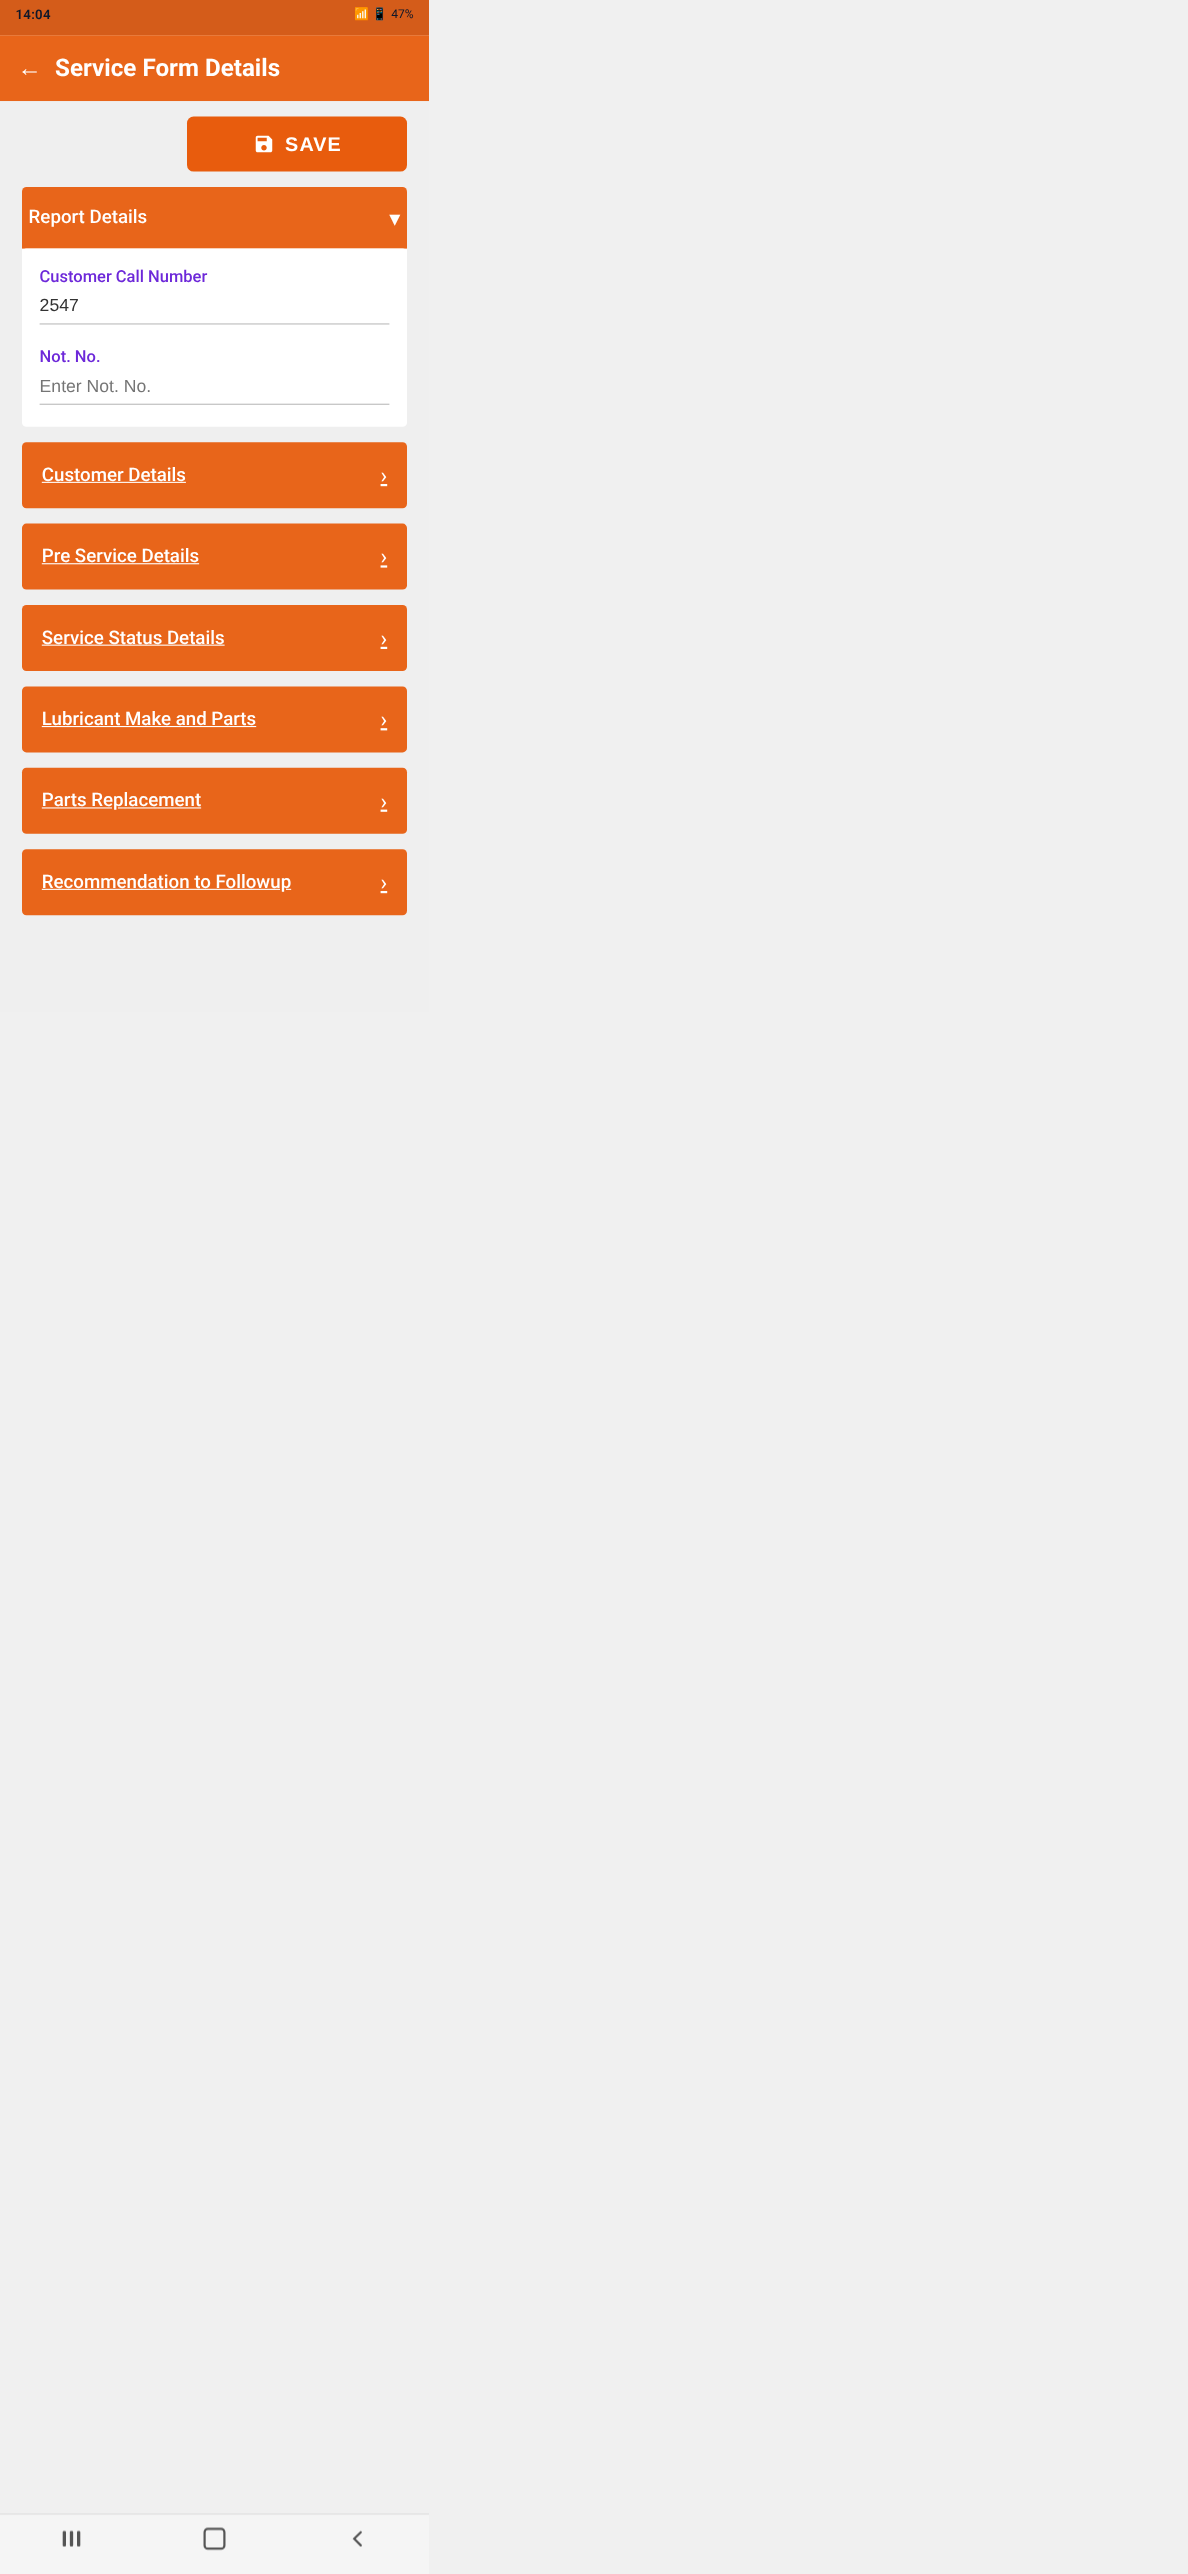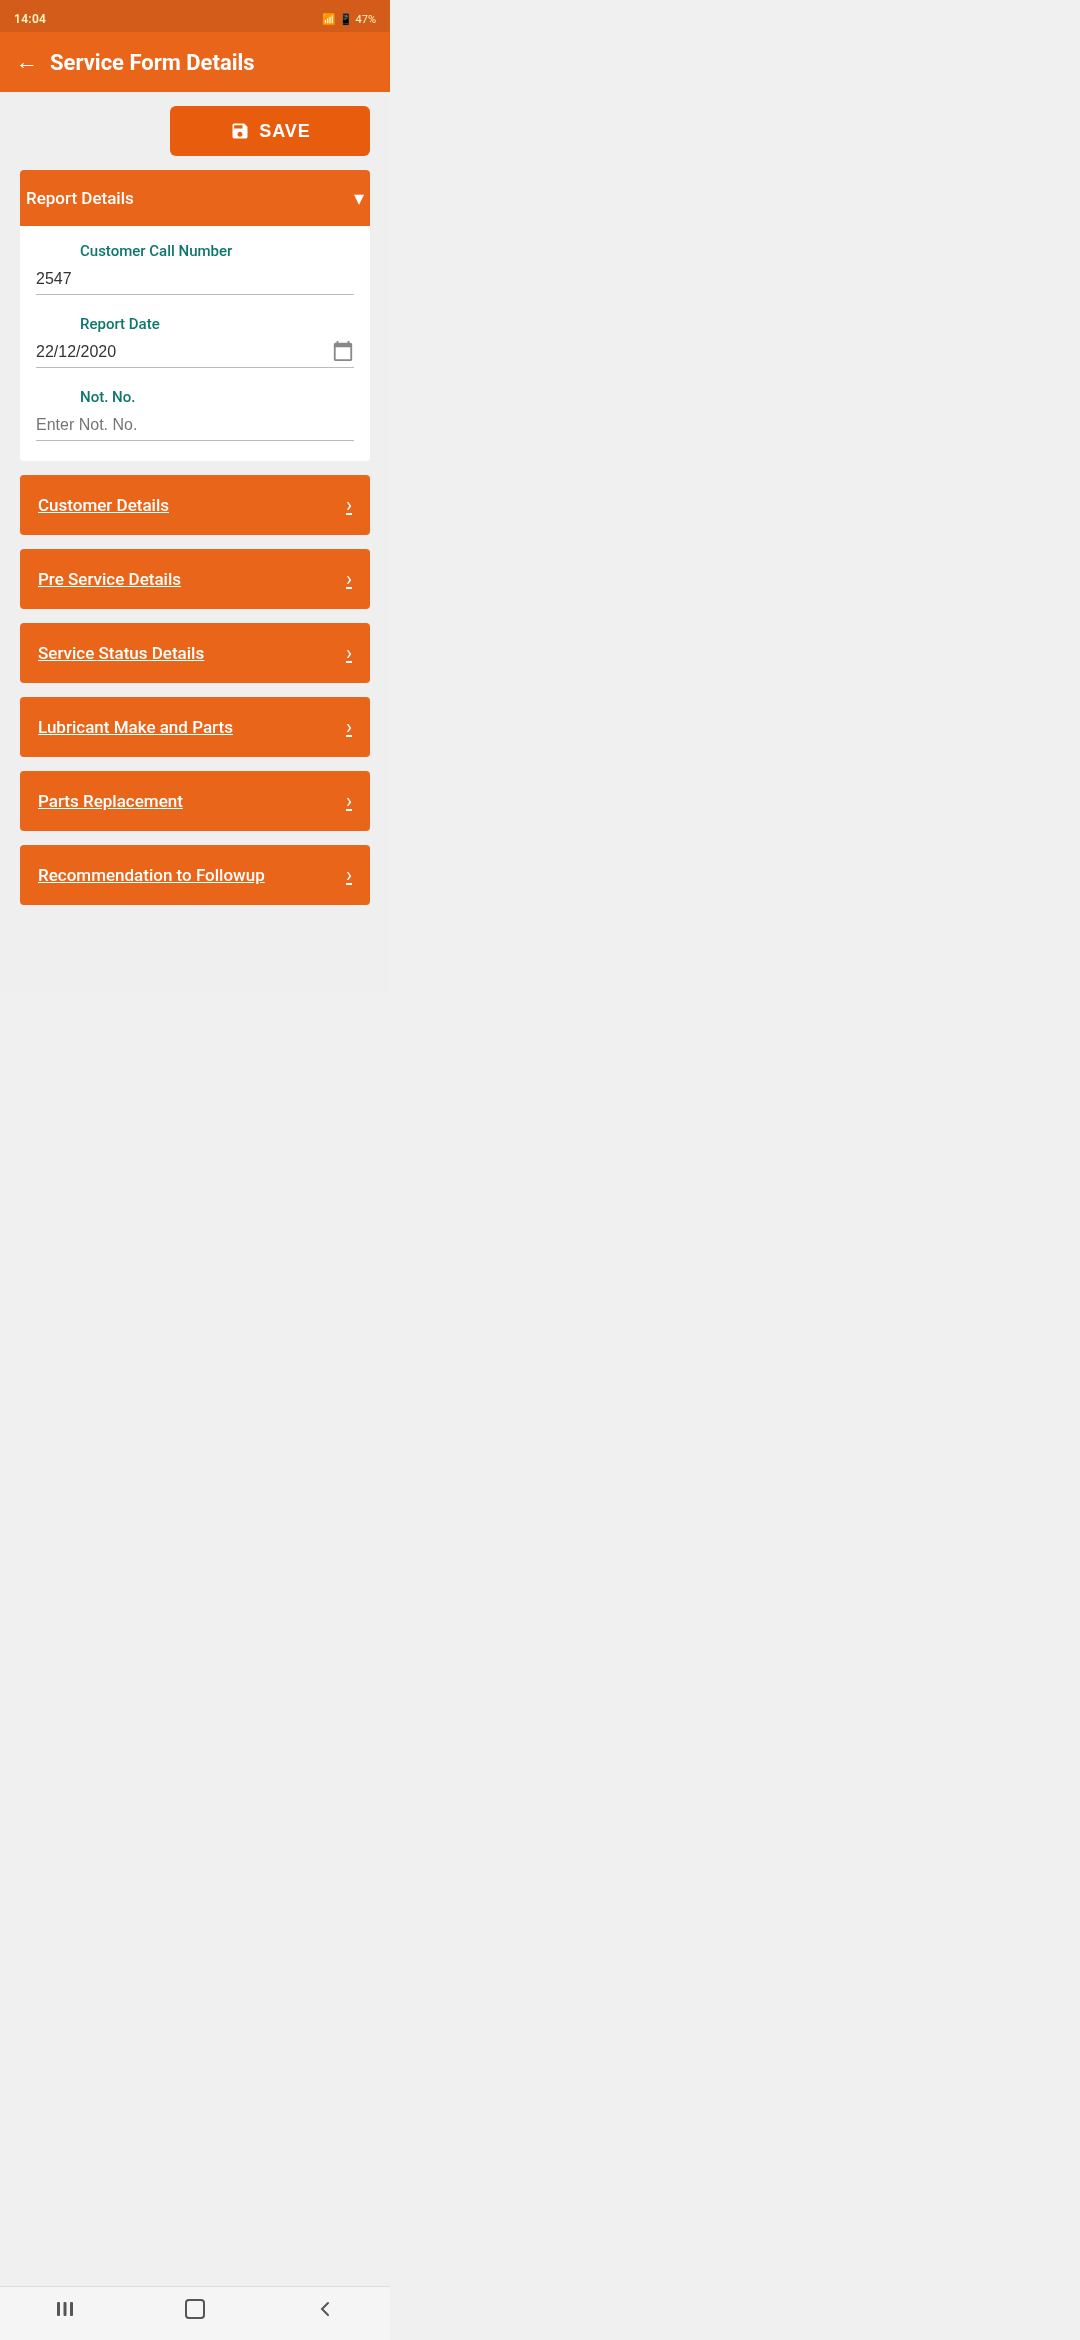--- a/index.html
+++ b/index.html
@@ -14,24 +14,24 @@
       min-height: 844px;
       background: #f0f0f0;
       font-family: 'Roboto', Arial, sans-serif;
       overflow-x: hidden;
       position: relative;
     }
 
     
     .status-bar {
       background: #d45c1a;
-      color: #fef9c3;
+      color: #0f172a;
       display: flex;
       justify-content: space-between;
-      align-items: flex-end;
+      align-items: flex-start;
       padding: 6px 14px;
       height: 32px;
     }
 
     .status-bar-left {
       font-size: 12px;
       font-weight: 600;
       letter-spacing: 0.3px;
     }
 
@@ -146,23 +146,22 @@
       border-radius: 4px;
     }
 
     .field-group {
       margin-bottom: 20px;
     }
 
     .field-label {
       font-size: 15px;
       font-weight: 500;
-      color: #0f766e;
+      color: #6d28d9;
       margin-bottom: 6px;
-      margin-left: 44px;
     }
 
     .field-input {
       width: 100%;
       border: none;
       border-bottom: 1px solid #bbb;
       background: transparent;
       font-size: 16px;
       color: #999;
       padding: 4px 0 6px 0;
@@ -277,31 +276,20 @@
       <span class="section-chevron">▾</span>
     </div>
     <div class="form-section">
 
       <div class="field-group">
         <div class="field-label">Customer Call Number</div>
         <input class="field-input has-value" type="text" value="2547" placeholder="2547" style="">
       </div>
 
 
-      <div class="field-group">
-        <div class="field-label">Report Date</div>
-        <div class="field-input-row">
-          <input type="text" value="22/12/2020" placeholder="22/12/2020" style="">
-          <span class="calendar-icon">
-            <svg width="22" height="22" viewBox="0 0 24 24" fill="#888">
-              <path d="M20 3h-1V1h-2v2H7V1H5v2H4c-1.1 0-2 .9-2 2v16c0 1.1.9 2 2 2h16c1.1 0 2-.9 2-2V5c0-1.1-.9-2-2-2zm0 18H4V8h16v13z"></path>
-            </svg>
-          </span>
-        </div>
-      </div>
 
       <div class="field-group">
         <div class="field-label">Not. No.</div>
         <input class="field-input" type="text" value="" placeholder="Enter Not. No." style="">
       </div>
     </div>
   </div>
 
   <div class="collapsible-item">
     <span class="collapsible-item-title">Customer Details</span>

